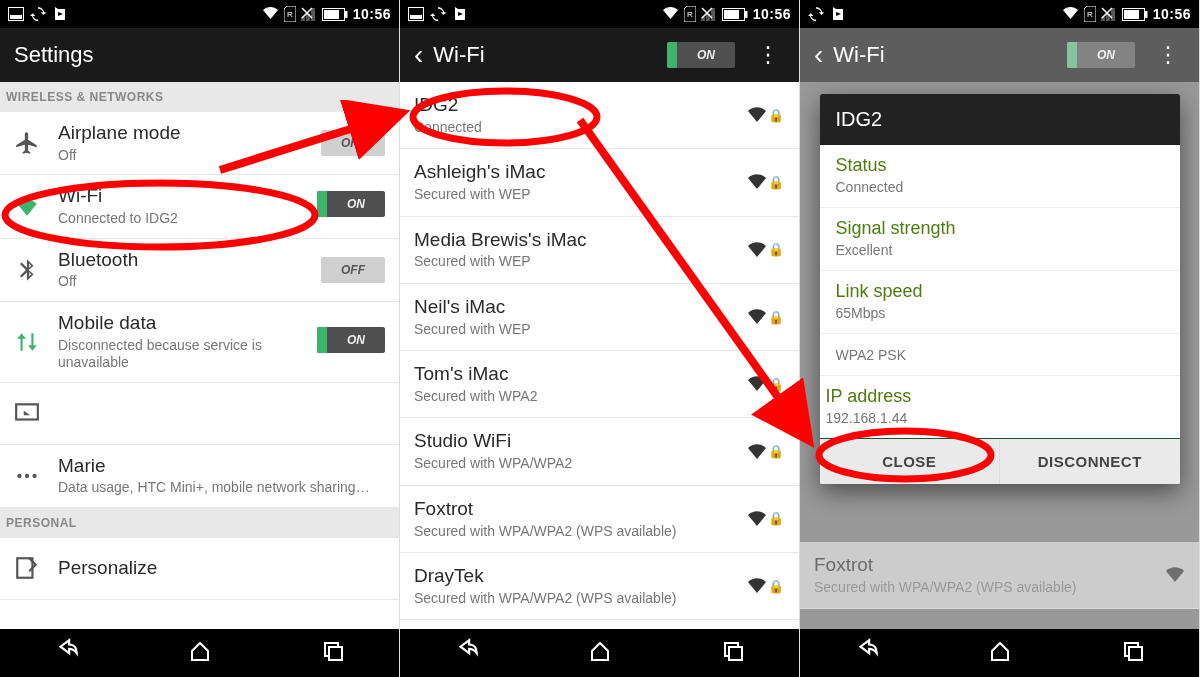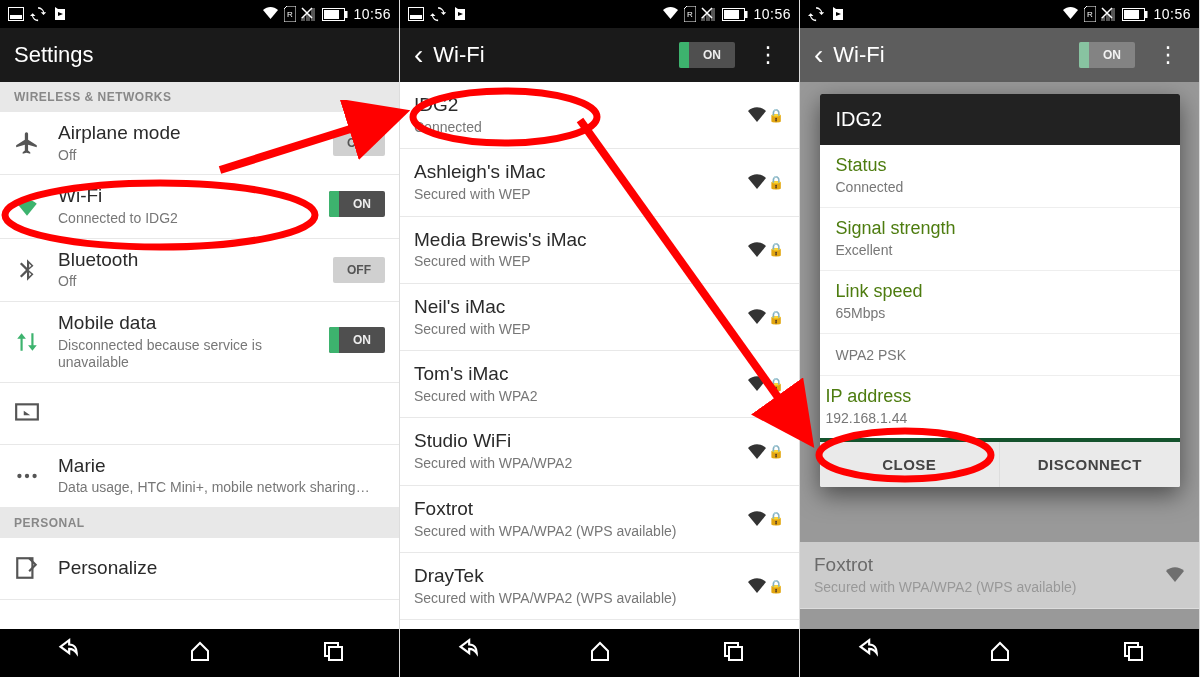--- a/index.html
+++ b/index.html
@@ -4,36 +4,36 @@
 <style>
   * { box-sizing: border-box; margin: 0; padding: 0; }
   body { font-family: -apple-system, "Helvetica Neue", Arial, sans-serif; background: #fff; width: 1200px; height: 677px; overflow: hidden; }
   .triptych { display: flex; width: 1200px; height: 677px; }
   .phone { width: 400px; height: 677px; position: relative; display: flex; flex-direction: column; background: #fff; border-right: 1px solid #ddd; }
   .phone:last-child { border-right: none; }
 
   .statusbar { height: 28px; background: #000; color: #fff; display: flex; align-items: center; justify-content: space-between; padding: 0 8px; font-size: 14px; }
   .status-left, .status-right { display: flex; align-items: center; gap: 6px; }
   .status-right { gap: 5px; }
-  .sb-clock { font-weight: 400; letter-spacing: 0.5px; }
+  .sb-clock { font-weight: 700; letter-spacing: 0.5px; }
   .sb-ico svg { display: block; }
 
   .titlebar { height: 54px; background: #1a1a1a; color: #fff; display: flex; align-items: center; padding: 0 14px; font-size: 22px; font-weight: 300; }
   .titlebar.centered { justify-content: space-between; }
   .tb-left { display: flex; align-items: center; gap: 10px; }
   .tb-back { font-size: 28px; line-height: 1; cursor: pointer; }
   .tb-title { font-size: 22px; font-weight: 300; }
   .toggle-on { display: inline-flex; align-items: center; background: #4f4f4f; border-radius: 2px; height: 26px; padding: 0; overflow: hidden; font-size: 12px; font-weight: bold; }
   .toggle-on .bar { width: 10px; height: 26px; background: #3db36e; }
-  .toggle-on .lbl, .toggle-off .lbl { padding: 0 14px; color: #eee; }
+  .toggle-on .lbl, .toggle-off .lbl { padding: 0 20px; color: #eee; font-style: italic; }
   .toggle-off { display: inline-flex; align-items: center; background: #d0d0d0; color: #666; border-radius: 2px; height: 26px; font-size: 12px; font-weight: bold; }
   .toggle-off .lbl { color: #555; }
   .dots { font-size: 22px; padding: 0 6px 0 14px; cursor: pointer; line-height: 0.6; letter-spacing: 0; }
 
-  .section-header { background: #e8e8e8; color: #888; font-size: 12px; font-weight: 600; padding: 8px 14px; letter-spacing: 0.5px; }
+  .section-header { background: #e8e8e8; color: #888; font-size: 12px; font-weight: 600; padding: 8px 6px; letter-spacing: 0.5px; }
   .list { background: #fff; }
   .row { display: flex; align-items: center; padding: 10px 14px 10px 14px; border-bottom: 1px solid #e8e8e8; min-height: 62px; }
   .row .icon { width: 44px; display: flex; align-items: center; justify-content: flex-start; flex-shrink: 0; color: #666; }
   .row .icon.green { color: #3db36e; }
   .row .texts { flex: 1; min-width: 0; }
   .row .title { font-size: 19px; color: #2a2a2a; font-weight: 300; line-height: 1.2; }
   .row .sub { font-size: 14px; color: #777; margin-top: 2px; line-height: 1.25; }
   .row .trail { flex-shrink: 0; margin-left: 10px; }
 
   .row.wifi-row { padding: 12px 14px; }
@@ -47,21 +47,21 @@
   .fade-bottom { position: absolute; bottom: 0; left: 0; right: 0; height: 20px; background: linear-gradient(to bottom, rgba(255,255,255,0), #fff); pointer-events: none; }
 
   .modal-overlay { position: absolute; inset: 0; background: rgba(0,0,0,0.5); display: flex; align-items: flex-start; justify-content: center; padding-top: 96px; }
   .behind { filter: grayscale(30%); }
   .dialog { width: 360px; background: #fff; border-radius: 2px; box-shadow: 0 8px 24px rgba(0,0,0,0.5); overflow: hidden; }
   .dialog-header { background: #222; color: #fff; padding: 14px 16px; font-size: 20px; font-weight: 300; }
   .dialog-body .drow { padding: 10px 16px 12px; border-bottom: 1px solid #eee; }
   .dialog-body .drow:last-child { border-bottom: none; padding-left: 6px; }
   .dialog-body .dlab { font-size: 18px; color: #4d7c0f; font-weight: 300; }
   .dialog-body .dval { font-size: 14px; color: #777; margin-top: 3px; }
-  .dialog-actions { display: flex; border-top: 4px solid #14532d; background: #eaeaea; }
+  .dialog-actions { display: flex; border-top: 1px solid #14532d; background: #eaeaea; }
   .dialog-actions .dbtn { flex: 1; text-align: center; padding: 14px 0; font-size: 15px; font-weight: 600; color: #444; cursor: pointer; letter-spacing: 0.5px; }
   .dialog-actions .dbtn + .dbtn { border-left: 1px solid #ddd; }
 
   .annot { position: absolute; z-index: 500; pointer-events: none; }
   .annot svg { display: block; }
 </style>
 </head>
 <body>
 
 <div class="triptych">

